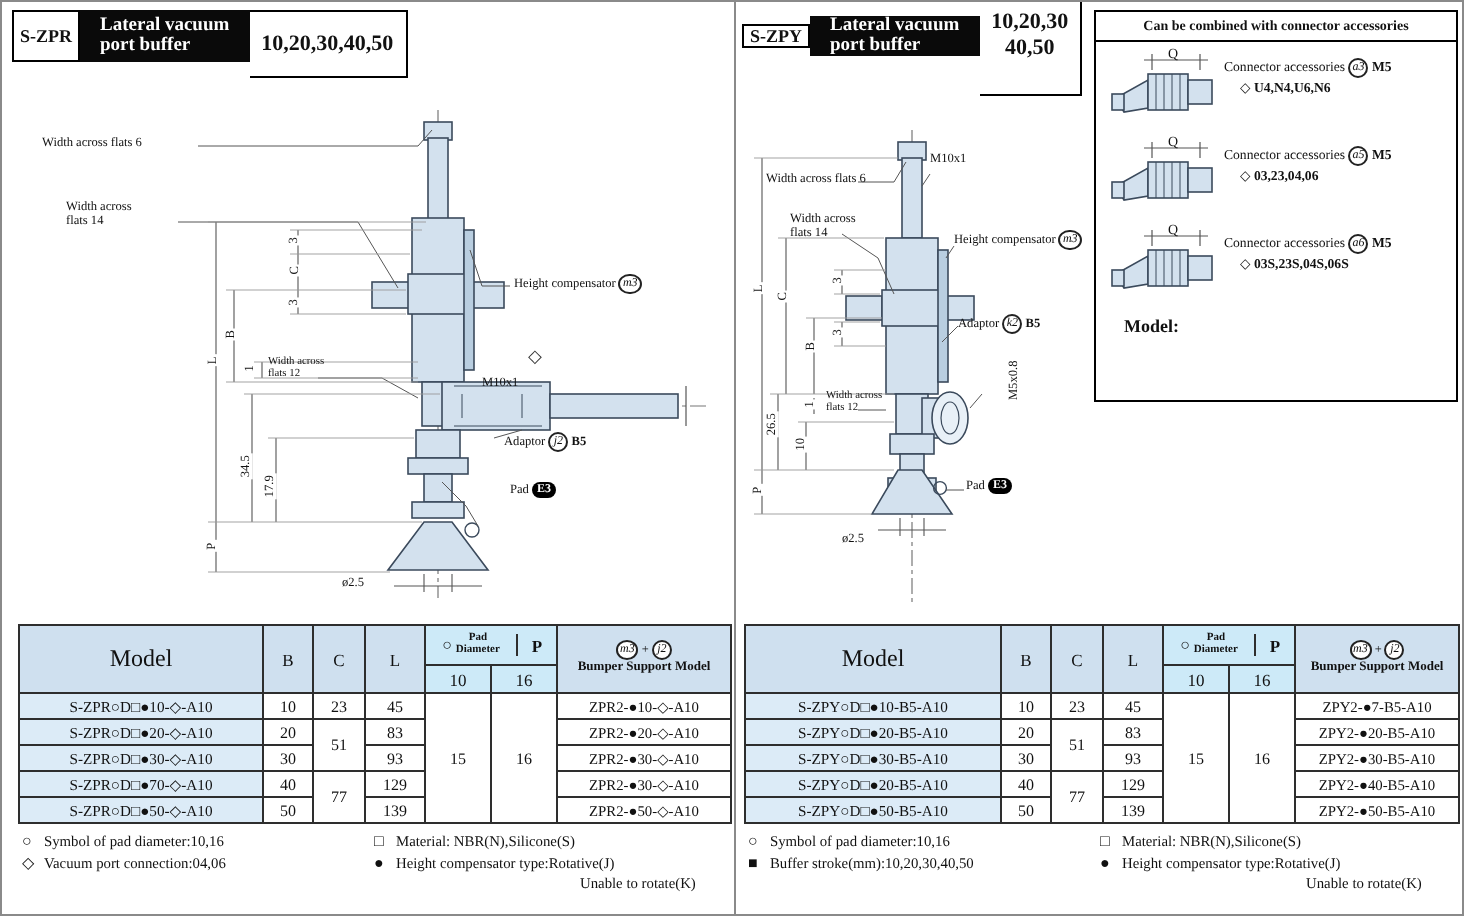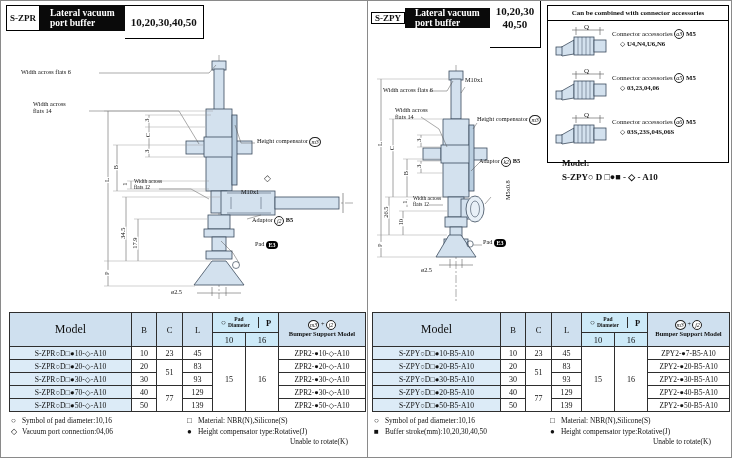--- a/index.html
+++ b/index.html
@@ -84,21 +84,21 @@
     <div class="black">
       <span>Lateral vacuum</span>
       <span>port buffer</span>
     </div>
     <div class="sizes">
       <span>10,20,30</span>
       <span>40,50</span>
     </div>
   </div>
 
-  <div class="abs" id="accbox" style="left:546px;top:4px;width:182px;height:158px;">
+  <div class="abs" id="accbox" style="left:546px;top:4px;width:182px;height:196px;">
     <div class="title">Can be combined with connector accessories</div>
 
     <div class="accitem">
       <svg width="58" height="40" viewBox="0 0 58 40">
         <line x1="22" y1="12" x2="22" y2="4" stroke="#555" stroke-width="0.6"></line>
         <line x1="46" y1="12" x2="46" y2="4" stroke="#555" stroke-width="0.6"></line>
         <line x1="18" y1="7" x2="50" y2="7" stroke="#555" stroke-width="0.6"></line>
         <text x="30" y="6" font-size="7" fill="#111">Q</text>
         <g fill="#d3e1ee" stroke="#3b4a5c" stroke-width="0.8">
           <polygon points="4,26 20,17 20,31 8,33"></polygon>
@@ -185,21 +185,20 @@
         </div>
         <div style="padding-left:8px;">
           <span>◇</span>
           <span class="bold">03S,23S,04S,06S</span>
         </div>
       </div>
     </div>
 
     <div class="modelblock">
       <div>Model:</div>
-      <div>S-ZPY○ D □●■ - ◇ - A10</div>
     </div>
   </div>
 
   <div class="diagram" style="left:8px;top:48px;width:357px;height:258px;">
     <svg width="357" height="258" viewBox="0 0 357 258">
 
       <line x1="210" y1="6" x2="210" y2="250" stroke="#777" stroke-width="0.6" stroke-dasharray="8 2 2 2"></line>
       <line x1="210" y1="154" x2="345" y2="154" stroke="#777" stroke-width="0.6" stroke-dasharray="8 2 2 2"></line>
 
       <g fill="#d3e1ee" stroke="#3b4a5c" stroke-width="0.8">

